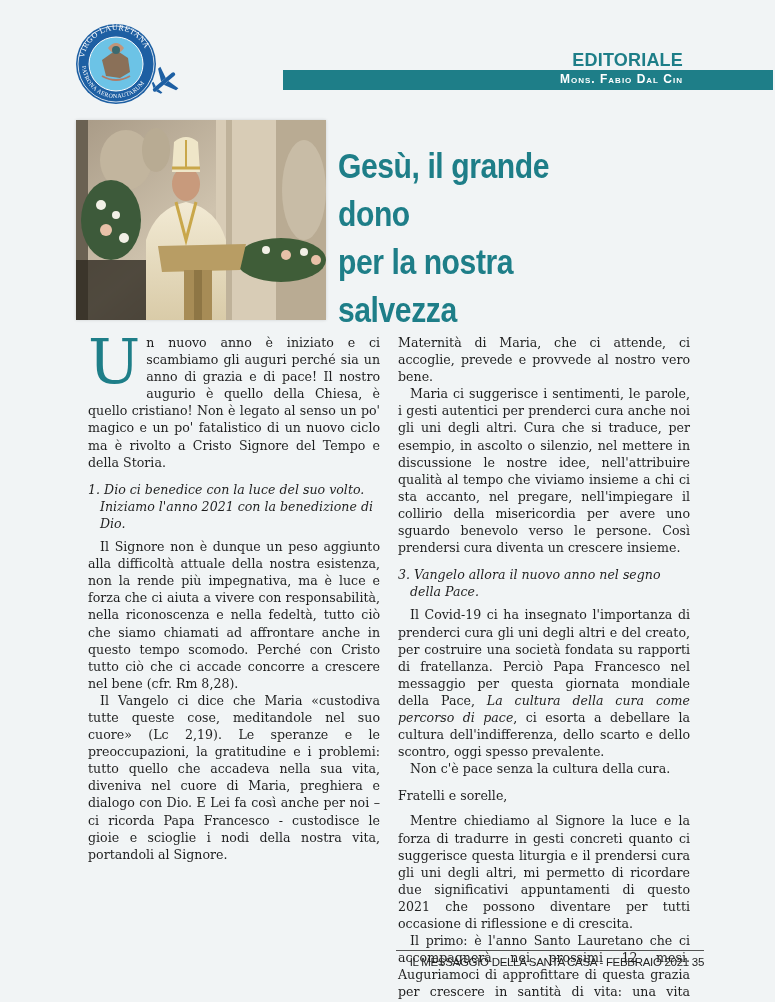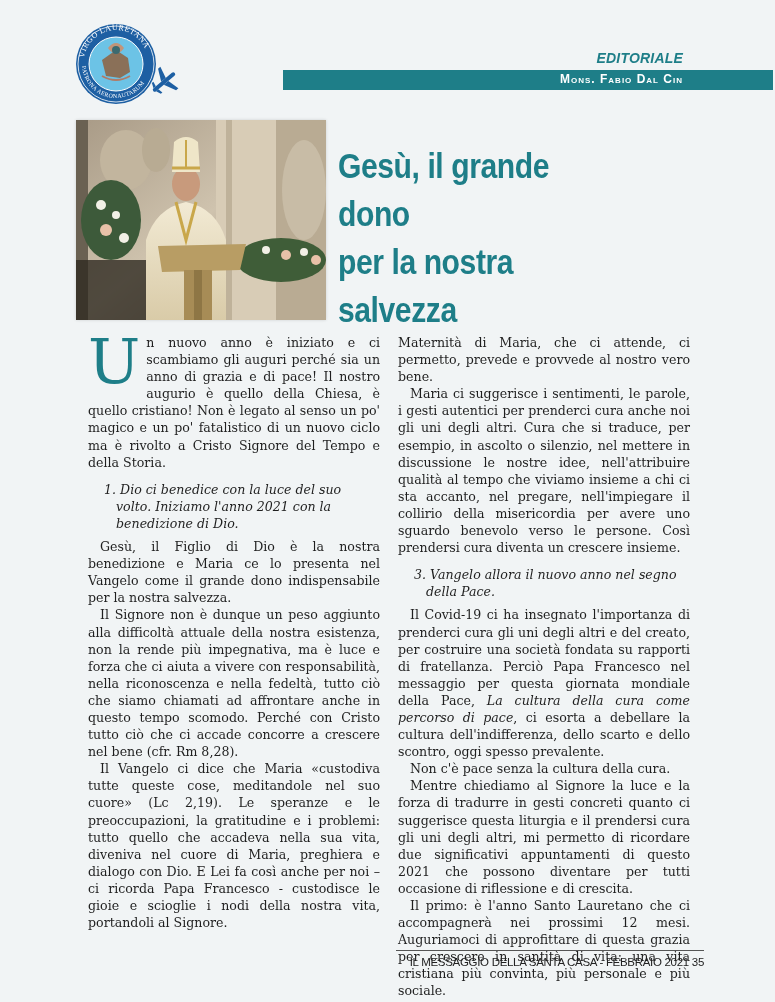--- a/index.html
+++ b/index.html
@@ -10,23 +10,22 @@
     overflow: hidden;
     font-family: "DejaVu Serif", serif;
     color: #1f1f1f;
   }
   .logo {
     position: absolute; left: 72px; top: 20px; width: 112px; height: 88px;
   }
   .section-label {
     position: absolute; right: 92px; top: 50px;
     font-family: "Liberation Sans", sans-serif;
-    font-weight: bold; font-size: 14px; color: #1e7e88;
+    font-weight: bold; font-size: 18px; color: #1e7e88;
     letter-spacing: 0.2px;
-    font-style: italic;
   }
   .author-bar {
     position: absolute; left: 283px; top: 70px; width: 490px; height: 20px;
     background: #1e7e88;
   }
   .author-bar span {
     position: absolute; right: 90px; top: 2px;
     font-family: "Liberation Sans", sans-serif;
     font-weight: bold; font-size: 12px; color: #ffffff;
     font-variant: small-caps; letter-spacing: 1px; padding-left: 40px;
@@ -48,21 +47,21 @@
     position: absolute; top: 334px; width: 292px;
     font-size: 12.6px; line-height: 17.1px;
     text-align: justify;
   }
   .col.left { left: 88px; }
   .col.right { left: 398px; }
   .col p { margin: 0; text-indent: 12px; }
   .col p.noindent { text-indent: 0; }
   .col p.heading {
     font-style: italic; text-indent: 0; padding-left: 12px;
-    margin: 10px 0 6px 16px; text-align: left;
+    margin: 10px 0 6px 0; text-align: left;
   }
   .col p.heading .num { margin-left: -12px; }
   .col p.greet { text-indent: 0; margin: 10px 0 8px 0; }
   .dropcap {
     float: left; font-size: 62px; line-height: 52px;
     color: #1e7e88; margin: 2px 6px 0 0; font-family: "DejaVu Serif", serif;
   }
   .footer-rule {
     position: absolute; left: 396px; top: 950px; width: 308px; height: 1px;
     background: #555;
@@ -164,30 +163,30 @@
 
 <div class="title">
   <div>Gesù, il grande dono</div>
   <div>per la nostra</div>
   <div>salvezza</div>
 </div>
 
 <div class="col left">
   <p class="noindent"><span class="dropcap">U</span><span>n nuovo anno è iniziato e ci scambiamo gli auguri perché sia un anno di grazia e di pace! Il nostro augurio è quello della Chiesa, è quello cristiano! Non è legato al senso un po' magico e un po' fatalistico di un nuovo ciclo ma è rivolto a Cristo Signore del Tempo e della Storia.</span></p>
   <p class="heading"><span class="num">1.</span> <span>Dio ci benedice con la luce del suo volto. Iniziamo l'anno 2021 con la benedizione di Dio.</span></p>
-  <p>Gesù, il Figlio di Dio è la nostra benedizione e Maria ce lo presenta nel Vangelo come il grande dono indispensabile per la nostra salvezza.</p>
   <p>Il Signore non è dunque un peso aggiunto alla difficoltà attuale della nostra esistenza, non la rende più impegnativa, ma è luce e forza che ci aiuta a vivere con responsabilità, nella riconoscenza e nella fedeltà, tutto ciò che siamo chiamati ad affrontare anche in questo tempo scomodo. Perché con Cristo tutto ciò che ci accade concorre a crescere nel bene (cfr. Rm 8,28).</p>
   <p>Il Vangelo ci dice che Maria «custodiva tutte queste cose, meditandole nel suo cuore» (Lc 2,19). Le speranze e le preoccupazioni, la gratitudine e i problemi: tutto quello che accadeva nella sua vita, diveniva nel cuore di Maria, preghiera e dialogo con Dio. E Lei fa così anche per noi – ci ricorda Papa Francesco - custodisce le gioie e scioglie i nodi della nostra vita, portandoli al Signore.</p>
 
 </div>
 
 <div class="col right">
-  <p class="noindent">Maternità di Maria, che ci attende, ci permetto, prevede e provvede al nostro vero bene.</p>
+  <p class="noindent">Maternità di Maria, che ci attende, ci accoglie, prevede e provvede al nostro vero bene.</p>
   <p>Maria ci suggerisce i sentimenti, le parole, i gesti autentici per prenderci cura anche noi gli uni degli altri. Cura che si traduce, per esempio, in ascolto o silenzio, nel mettere in discussione le nostre idee, nell'attribuire qualità al tempo che viviamo insieme a chi ci sta accanto, nel pregare, nell'impiegare il collirio della misericordia per avere uno sguardo benevolo verso le persone. Così prendersi cura diventa un crescere insieme.</p>
   <p class="heading"><span class="num">3.</span> <span>Vangelo allora il nuovo anno nel segno della Pace.</span></p>
   <p><span>Il Covid-19 ci ha insegnato l'importanza di prenderci cura gli uni degli altri e del creato, per costruire una società fondata su rapporti di fratellanza. Perciò Papa Francesco nel messaggio per questa giornata mondiale della Pace, </span><i>La cultura della cura come percorso di pace</i><span>, ci esorta a debellare la cultura dell'indifferenza, dello scarto e dello scontro, oggi spesso prevalente.</span></p>
   <p>Non c'è pace senza la cultura della cura.</p>
+  <p class="greet">Fratelli e sorelle,</p>
   <p>Mentre chiediamo al Signore la luce e la forza di tradurre in gesti concreti quanto ci suggerisce questa liturgia e il prendersi cura gli uni degli altri, mi permetto di ricordare due significativi appuntamenti di questo 2021 che possono diventare per tutti occasione di riflessione e di crescita.</p>
   <p>Il primo: è l'anno Santo Lauretano che ci accompagnerà nei prossimi 12 mesi. Auguriamoci di approfittare di questa grazia per crescere in santità di vita: una vita cristiana più convinta, più personale e più sociale.</p>
 </div>
 
 <div class="footer-rule"></div>
 <div class="footer">IL MESSAGGIO DELLA SANTA CASA - FEBBRAIO 2021 35</div>
 
 </body></html>

